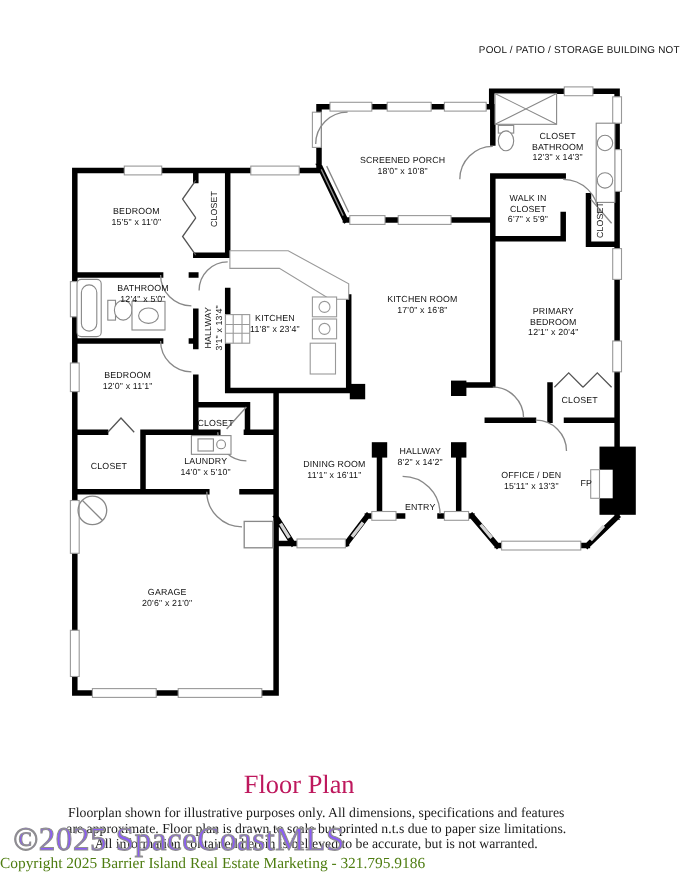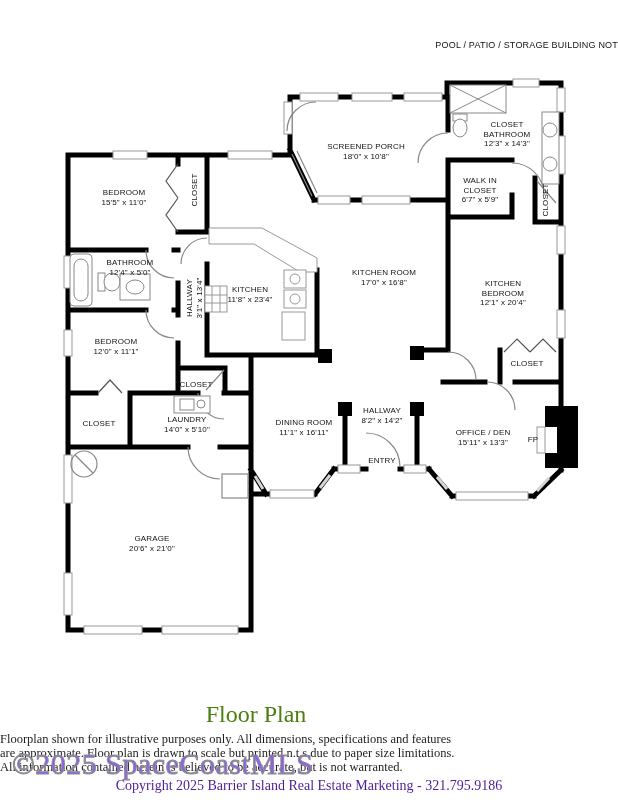--- a/index.html
+++ b/index.html
@@ -8,27 +8,27 @@
   .plan-svg{position:absolute;left:0;top:0}
   .notice{position:absolute;left:0;top:40px;width:618px;text-align:right;
           font:9px/10.5px "Liberation Sans",sans-serif;color:#111;letter-spacing:.2px}
   .notice span{display:block}
   .rl{position:absolute;transform:translate(-50%,-50%);text-align:center;color:#111;
       font:8px/9.5px "Liberation Sans",sans-serif;letter-spacing:.15px;white-space:nowrap}
   .rl .nm,.rl .dm{display:block}
   .rl.v{transform:translate(-50%,-50%) rotate(-90deg)}
   .rl.wrap{white-space:normal}
   .footer{position:absolute;left:0;top:0;width:618px}
-  .fp-title{position:absolute;left:0;top:701px;width:512px;text-align:center;
-            font:24px/26px "Liberation Serif",serif;color:#4d7c0f}
-  .disc{position:absolute;left:0;width:575px;text-align:left;
+  .fp-title{position:absolute;left:16px;top:701px;width:512px;text-align:center;
+            font:24px/26px "Liberation Serif",serif;color:#be185d}
+  .disc{position:absolute;left:0;width:575px;text-align:center;
         font:12.5px/13px "Liberation Serif",serif;color:#1c1c1c}
   .d1{top:733px}.d2{top:747px}.d3{top:761px}
-  .copyright{position:absolute;left:0;top:778px;width:618px;text-align:center;
-             font:14px/15px "Liberation Serif",serif;color:#4c1d95}
+  .copyright{position:absolute;left:0;top:778px;width:618px;
+             font:14px/15px "Liberation Serif",serif;color:#4d7c0f}
   .watermark{position:absolute;left:12px;top:748px;font:30px/32px "Liberation Serif",serif;
              color:#8b5cf6;-webkit-text-stroke:1px #8f8f8f;letter-spacing:.5px;white-space:nowrap}
 </style>
 </head>
 <body>
 
 <div class="notice">
   <span>POOL / PATIO / STORAGE BUILDING NOT</span>
 </div>
 
@@ -200,21 +200,21 @@
 </div>
 <div class="rl" style="left:250px;top:294px">
   <span class="nm">KITCHEN</span>
   <span class="dm">11'8" x 23'4"</span>
 </div>
 <div class="rl" style="left:384px;top:277px">
   <span class="nm">KITCHEN ROOM</span>
   <span class="dm">17'0" x 16'8"</span>
 </div>
 <div class="rl wrap" style="left:503px;top:293px;width:58px">
-  <span class="nm">KITCHEN BEDROOM</span>
+  <span class="nm">PRIMARY BEDROOM</span>
   <span class="dm">12'1" x 20'4"</span>
 </div>
 <div class="rl" style="left:116px;top:346px">
   <span class="nm">BEDROOM</span>
   <span class="dm">12'0" x 11'1"</span>
 </div>
 <div class="rl" style="left:196px;top:385px">
   <span class="nm">CLOSET</span>
 </div>
 <div class="rl" style="left:527px;top:364px">

